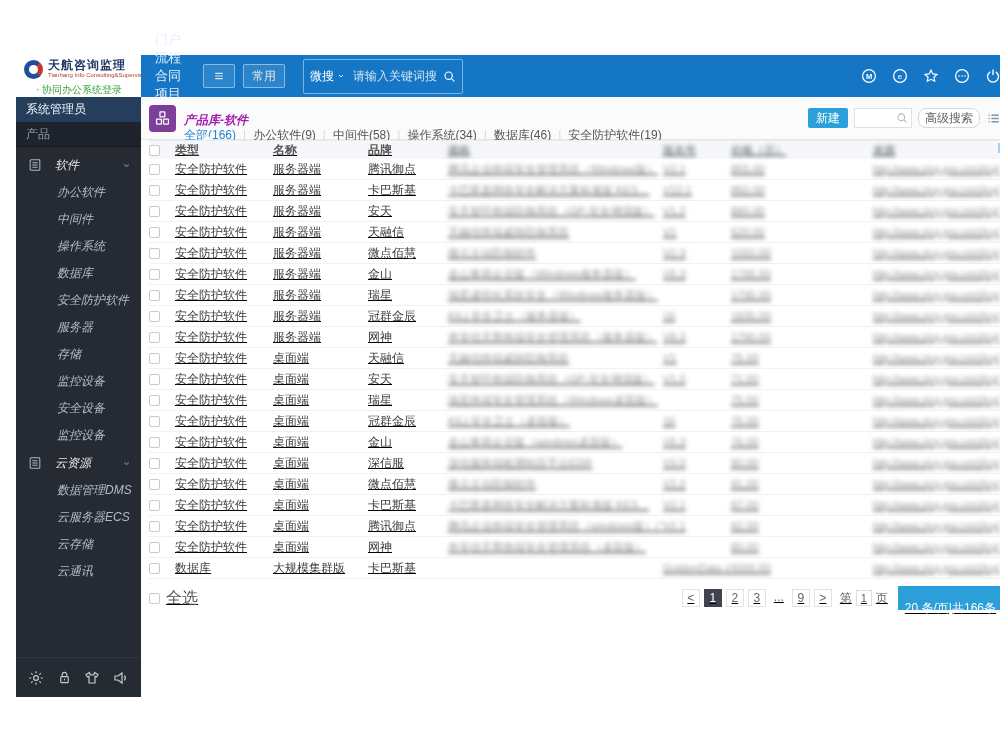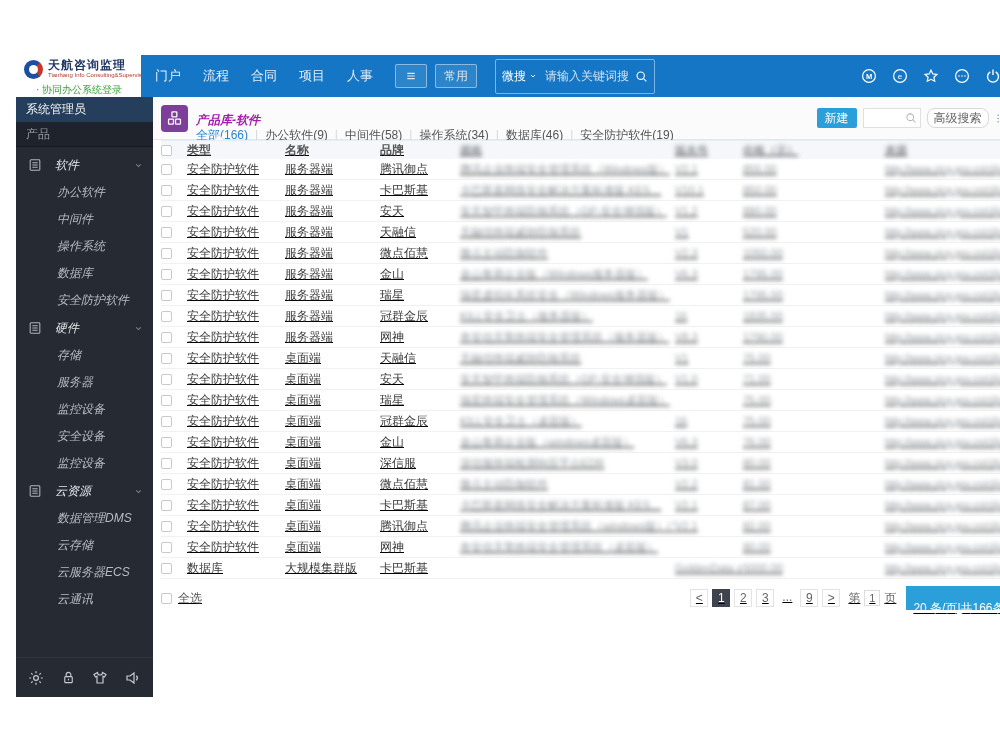--- a/index.html
+++ b/index.html
@@ -26,21 +26,21 @@
   .searchbox{border:1px solid rgba(255,255,255,.45);border-radius:2px;height:35px;display:flex;align-items:center;
     padding:0 6px;margin-left:10px;color:#fff;min-width:150px;}
   .searchbox .scope{font-size:12px;}
   .searchbox .ph{font-size:12px;color:#cfe0f2;margin:0 6px 0 8px;white-space:nowrap;}
   .icon{display:inline-flex;align-items:center;justify-content:center;color:inherit;}
   .top-icons{position:absolute;right:10px;top:0;height:42px;display:flex;align-items:center;gap:15px;color:#fff;}
   .top-icons .icon{cursor:pointer;}
 
   
   .body-row{display:flex;height:600px;}
-  .sidebar{width:137px;background:var(--sidebar);position:relative;flex:0 0 auto;}
+  .sidebar{width:125px;background:var(--sidebar);position:relative;flex:0 0 auto;}
   .role-band{background:var(--roleband);color:#f2f5f9;font-size:12px;height:25px;line-height:25px;padding-left:10px;}
   .section-row{background:#1f232b;color:#959ca6;font-size:12px;height:25px;line-height:25px;padding-left:10px;border-bottom:1px solid #171a20;}
   .side-menu{padding-top:4px;font-style:italic;}
   .side-group{display:flex;align-items:center;height:28px;color:#e3e6ea;font-size:12px;cursor:pointer;padding:0 10px 0 12px;}
   .side-group .sg-icon{color:#aeb4bd;margin-right:13px;}
   .side-group .sg-label{flex:1;}
   .side-group .sg-chev{color:#7c828c;}
   .side-child{height:27px;line-height:27px;color:#b6bcc4;font-size:12px;padding-left:41px;cursor:pointer;white-space:nowrap;}
   .side-footer{position:absolute;bottom:0;left:0;width:100%;height:40px;display:flex;align-items:center;
     justify-content:space-between;padding:0 12px;color:#c6cbd2;border-top:1px solid #30353f;}
@@ -79,21 +79,21 @@
   .c4{width:68px;flex:0 0 auto;}
   .c5{width:142px;flex:0 0 auto;}
   .c6{flex:1;min-width:0;}
   .blur{filter:blur(2px);color:#8f949b !important;font-size:11px;}
   .td.c6{font-size:10px;color:#8f8f8f;}
   .cbox{width:11px;height:11px;border:1px solid #c9c9c9;border-radius:2px;background:#fff;cursor:pointer;}
   .scroll-hint{position:absolute;right:0;top:2px;width:5px;height:10px;background:#a9cdec;}
 
   
   .tfoot{display:flex;align-items:center;height:26px;margin-top:6px;}
-  .select-all{display:flex;align-items:center;gap:6px;font-size:12px;color:#555;cursor:pointer;}
+  .select-all{display:flex;align-items:center;gap:6px;font-size:16px;color:#555;cursor:pointer;}
   .pagination{margin-left:auto;display:flex;align-items:center;gap:4px;font-size:12px;color:#666;}
   .pg{min-width:18px;height:18px;line-height:16px;text-align:center;border:1px solid #e3e3e3;background:#fff;padding:0 3px;cursor:pointer;color:#666;}
   .pg.active{background:#3e434d;border-color:#3e434d;color:#fff;}
   .pg.noborder{border:none;}
   .jump{display:flex;align-items:center;gap:4px;margin-left:4px;}
   .jump .pgbox{min-width:16px;height:16px;line-height:14px;text-align:center;border:1px solid #ddd;background:#fff;font-size:11px;}
   .size-badge{background:var(--accent);color:#fff;height:20px;line-height:20px;padding:12px 7px;font-size:12px;margin-left:6px;white-space:nowrap;cursor:pointer;}
 
   svg{display:block;}
 </style>
@@ -107,21 +107,21 @@
       <div class="logo-row">
         <div class="logo-mark"></div>
         <div>
           <div class="logo-title">天航咨询监理</div>
           <div class="logo-sub">Tianhang Info Consulting&amp;Supervision</div>
         </div>
       </div>
       <div class="login-link">· 协同办公系统登录</div>
     </div>
     <div class="nav">
-      <div id="nav-items" style="display:flex;align-items:flex-end;">
+      <div id="nav-items" style="display:flex;align-items:flex-end;flex-direction:column;">
           <div class="nav-item">门户</div>
           <div class="nav-item">流程</div>
           <div class="nav-item">合同</div>
           <div class="nav-item">项目</div>
           <div class="nav-item">人事</div>
         </div>
       <div class="nav-box">
         <span class="icon">
           <svg width="14" height="12" viewBox="0 0 16 16" stroke="currentColor" fill="none" stroke-width="1.4">
               <path d="M3 4.5h10M3 8h10M3 11.5h10"></path>
@@ -198,56 +198,42 @@
               <svg width="9" height="9" viewBox="0 0 16 16" stroke="currentColor" fill="none" stroke-width="1.8">
                 <path d="M4 6l4 4 4-4"></path>
               </svg>
             </span>
           </div>
           <div class="side-child">办公软件</div>
           <div class="side-child">中间件</div>
           <div class="side-child">操作系统</div>
           <div class="side-child">数据库</div>
           <div class="side-child">安全防护软件</div>
-          <div class="side-group">
-            <span class="icon sg-icon">
-              <svg width="14" height="14" viewBox="0 0 16 16" stroke="currentColor" fill="none" stroke-width="1.2">
-                <rect x="2.5" y="2" width="11" height="12" rx="1"></rect>
-                <path d="M5 5.5h6M5 8h6M5 10.5h6"></path>
-              </svg>
-            </span>
-            <span class="sg-label">硬件</span>
-            <span class="icon sg-chev">
-              <svg width="9" height="9" viewBox="0 0 16 16" stroke="currentColor" fill="none" stroke-width="1.8">
-                <path d="M4 6l4 4 4-4"></path>
-              </svg>
-            </span>
-          </div>
+          <div class="side-child">服务器</div>
           <div class="side-child">存储</div>
-          <div class="side-child">服务器</div>
           <div class="side-child">监控设备</div>
           <div class="side-child">安全设备</div>
           <div class="side-child">监控设备</div>
           <div class="side-group">
             <span class="icon sg-icon">
               <svg width="14" height="14" viewBox="0 0 16 16" stroke="currentColor" fill="none" stroke-width="1.2">
                 <rect x="2.5" y="2" width="11" height="12" rx="1"></rect>
                 <path d="M5 5.5h6M5 8h6M5 10.5h6"></path>
               </svg>
             </span>
             <span class="sg-label">云资源</span>
             <span class="icon sg-chev">
               <svg width="9" height="9" viewBox="0 0 16 16" stroke="currentColor" fill="none" stroke-width="1.8">
                 <path d="M4 6l4 4 4-4"></path>
               </svg>
             </span>
           </div>
           <div class="side-child">数据管理DMS</div>
+          <div class="side-child">云服务器ECS</div>
           <div class="side-child">云存储</div>
-          <div class="side-child">云服务器ECS</div>
           <div class="side-child">云通讯</div>
         </nav>
       <div class="side-footer" id="side-footer">
           <span class="icon">
             <svg width="16" height="16" viewBox="0 0 16 16" stroke="currentColor" fill="none" stroke-width="1.2">
               <circle cx="8" cy="8" r="2.4"></circle>
               <path d="M8 1.2v2M8 12.8v2M1.2 8h2M12.8 8h2M3.2 3.2l1.4 1.4M11.4 11.4l1.4 1.4M12.8 3.2l-1.4 1.4M4.6 11.4l-1.4 1.4"></path>
             </svg>
           </span>
           <span class="icon">

